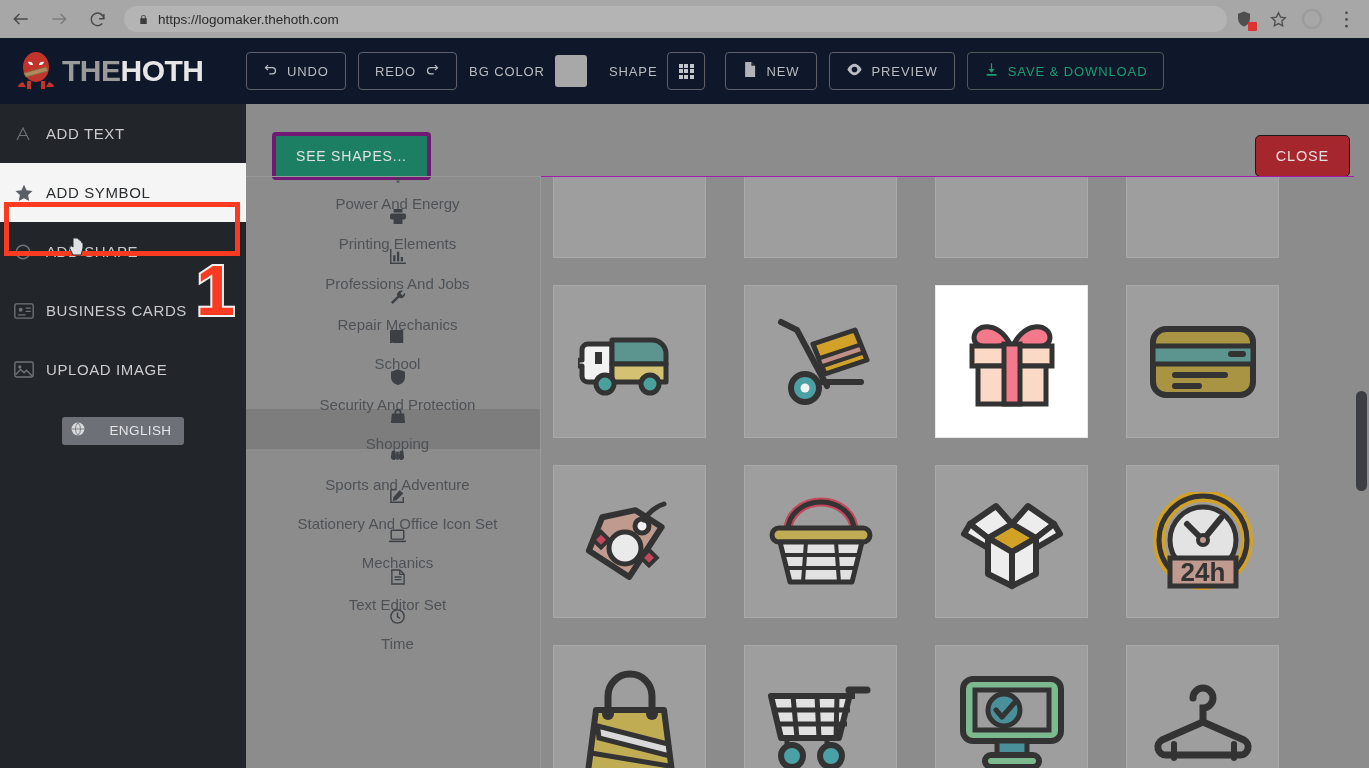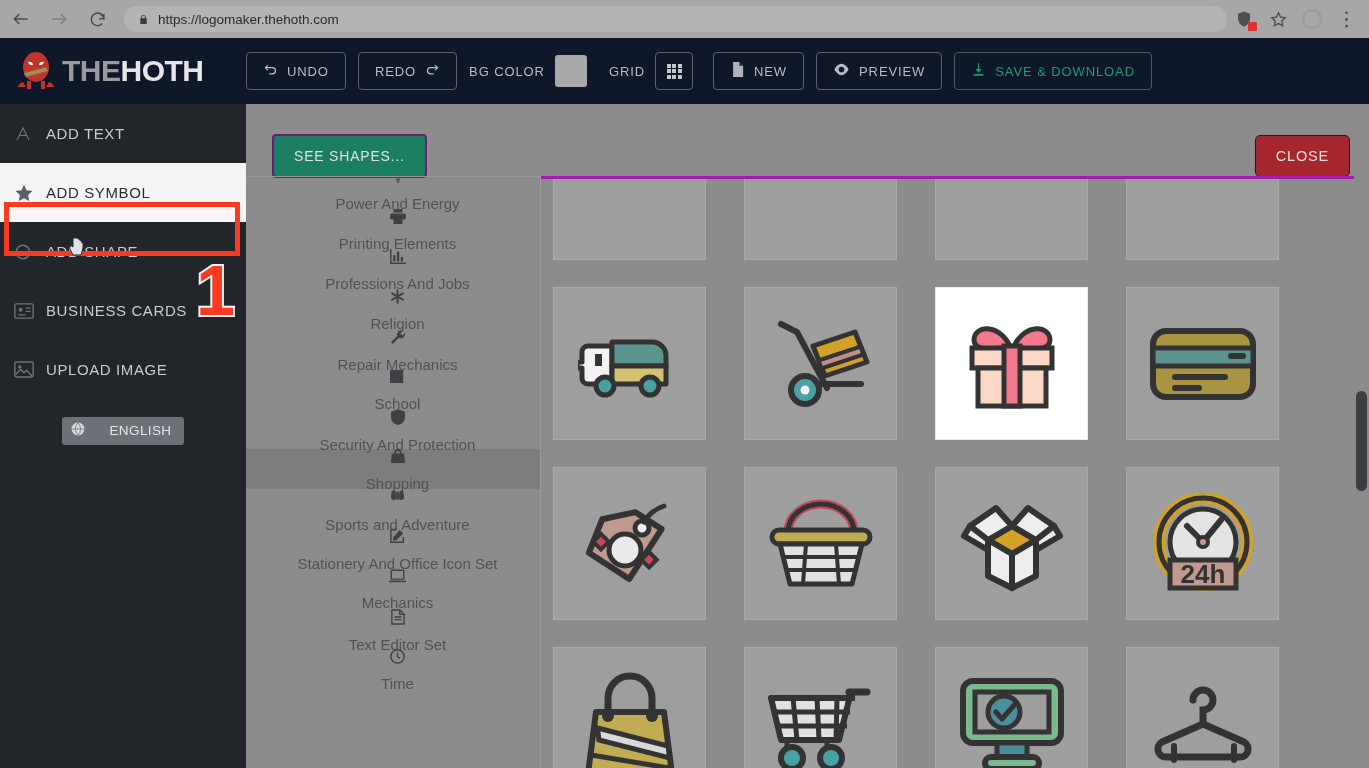--- a/index.html
+++ b/index.html
@@ -103,21 +103,21 @@
   #cursor { position: absolute; left: 68px; top: 198px; width: 18px; height: 22px; }
 
   
   #panel {
     position: absolute; left: 246px; top: 66px; width: 1123px; height: 664px;
     background: #8c8c8c;
   }
   #panel-head { position: relative; height: 72px; }
   #see-shapes {
     position: absolute; left: 26px; top: 52px; transform: translateY(-50%);
-    background: #1c7f63; color: #dfe3e1; border: 2px solid #701a75; border-radius: 4px;
+    background: #1c7f63; color: #dfe3e1; border: 4px solid #701a75; border-radius: 4px;
     font-size: 14px; letter-spacing: .8px; padding: 12px 20px; cursor: pointer;
   }
   #close-btn {
     position: absolute; right: 19px; top: 52px; transform: translateY(-50%);
     background: #a5262c; color: #e9dede; border: 1px solid #1a1a1a; border-radius: 5px;
     font-size: 14.5px; letter-spacing: .8px; padding: 12px 20px; cursor: pointer;
   }
   #panel-body { position: absolute; left: 0; top: 72px; width: 1123px; height: 592px; display: flex; }
 
   
@@ -127,21 +127,21 @@
   }
   #cat-inner { position: absolute; left: 0; top: -8px; width: 295px; }
   .cat-item {
     height: 40px; display: flex; align-items: center; gap: 11px;
     padding-left: 8px; color: #4e5257; font-size: 15px; cursor: pointer; flex-direction: column;
   }
   .cat-item.active { background: #7d7d7d; }
   .cat-icon { width: 18px; display: flex; justify-content: center; color: #3d4146; }
 
   
-  #grid-area { flex: 1; height: 592px; position: relative; overflow: hidden; border-top: 3px solid #a21caf; }
+  #grid-area { flex: 1; height: 592px; position: relative; overflow: hidden; border-top: 1px solid #a21caf; }
   #grid-inner { position: absolute; left: 12px; top: -72px; width: 790px; }
   .icon-row { display: flex; gap: 38px; margin-bottom: 27px; }
   .icon-cell {
     width: 153px; height: 153px; background: #9e9e9e; border: 1px solid #a9a9a9;
     display: flex; align-items: center; justify-content: center; cursor: pointer;
   }
   .icon-cell svg { display: block; }
   .icon-cell.selected { background: #fff; border-color: #e9e9e9; }
 
   
@@ -237,21 +237,21 @@
         <svg width="15" height="15" viewBox="0 0 24 24" fill="none" stroke="currentColor" stroke-width="2">
             <path d="M20 9H9a5 5 0 0 0 0 10h5"></path>
             <path d="M16 5l4 4-4 4"></path>
           </svg>
       </span>
     </button>
 
     <span class="tb-plain">BG COLOR</span>
     <div id="bg-swatch"></div>
 
-    <span class="tb-plain">GRID</span>
+    <span class="tb-plain">SHAPE</span>
     <div id="grid-btn">
       <span id="grid-glyph">
         <i></i>
           <i></i>
           <i></i>
           <i></i>
           <i></i>
           <i></i>
           <i></i>
           <i></i>
@@ -402,28 +402,20 @@
                   <rect x="0" y="0" width="1.6" height="17"></rect>
                   <rect x="0" y="15.4" width="18" height="1.6"></rect>
                   <rect x="3.5" y="7" width="2.6" height="7"></rect>
                   <rect x="7.8" y="3" width="2.6" height="11"></rect>
                   <rect x="12.1" y="9" width="2.6" height="5"></rect>
                 </svg>
               </span>
             <span>Professions And Jobs</span>
           </div>
 
-          <div class="cat-item">
-            <span class="cat-icon">
-                <svg width="15" height="15" viewBox="0 0 18 18" fill="none" stroke="currentColor" stroke-width="2.4" stroke-linecap="round">
-                  <path d="M9 1.5v15M2.5 5.2l13 7.6M15.5 5.2l-13 7.6"></path>
-                </svg>
-              </span>
-            <span>Religion</span>
-          </div>
 
           <div class="cat-item">
             <span class="cat-icon">
                 <svg width="16" height="16" viewBox="0 0 18 18" fill="currentColor">
                   <path d="M17 4.2l-3 3-2.3-2.3 3-3a5 5 0 0 0-6.5 6L1 15l2 2 7.1-7.1a5 5 0 0 0 6.9-5.7z"></path>
                 </svg>
               </span>
             <span>Repair Mechanics</span>
           </div>
 

